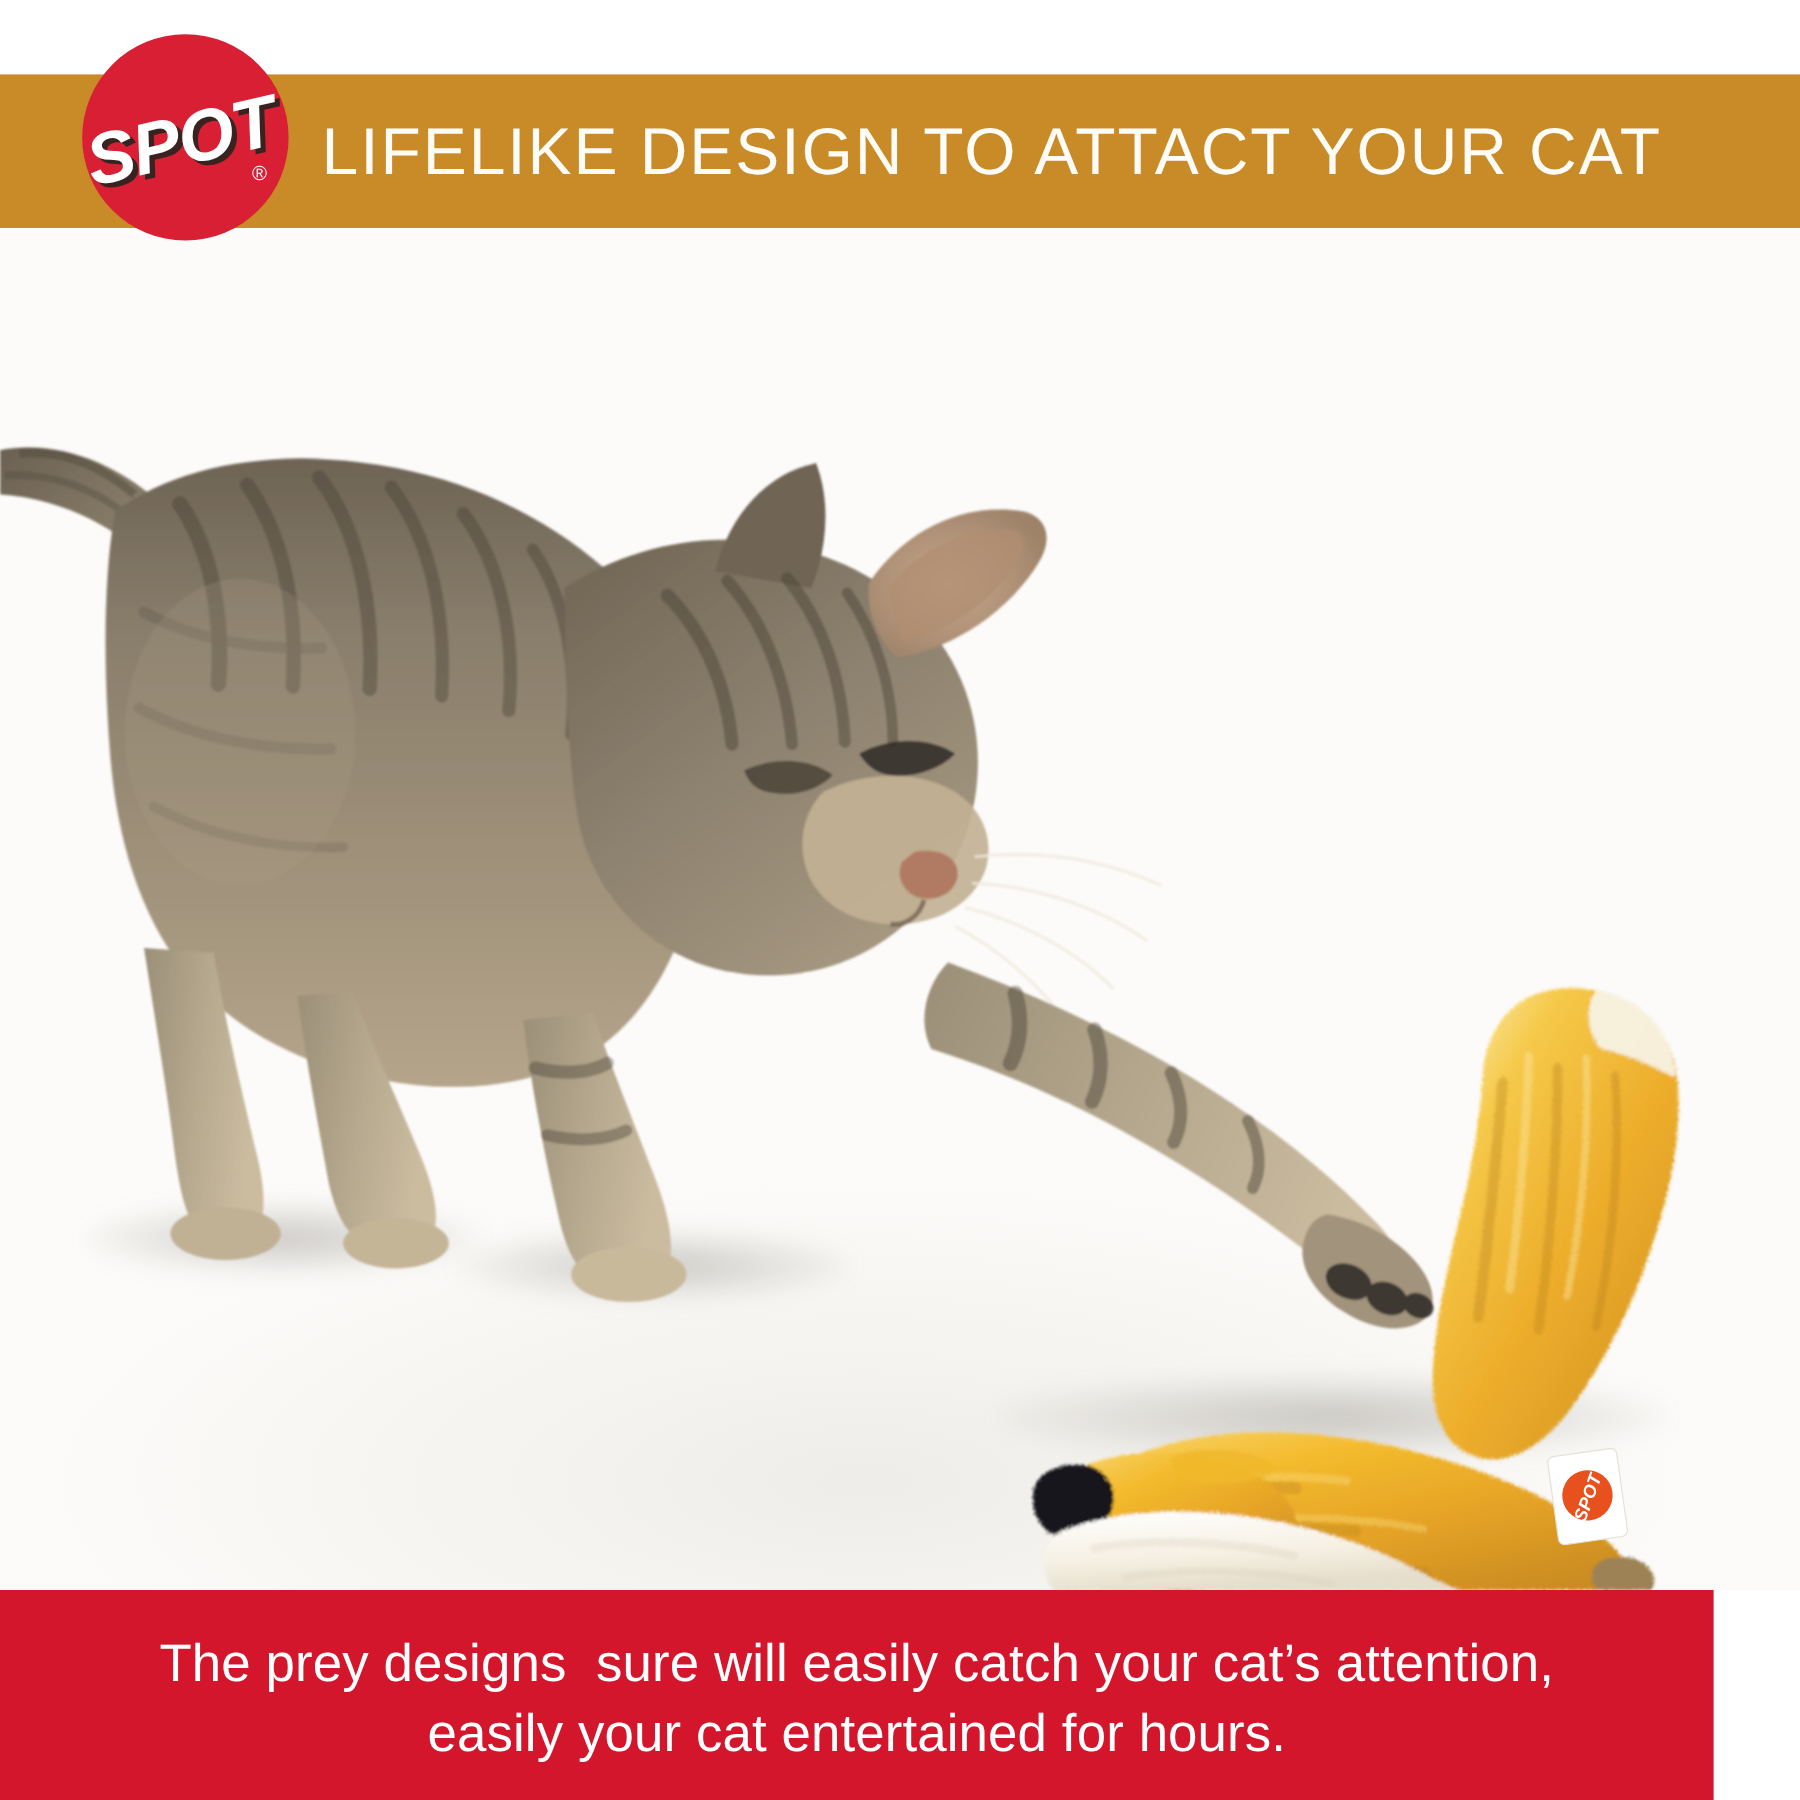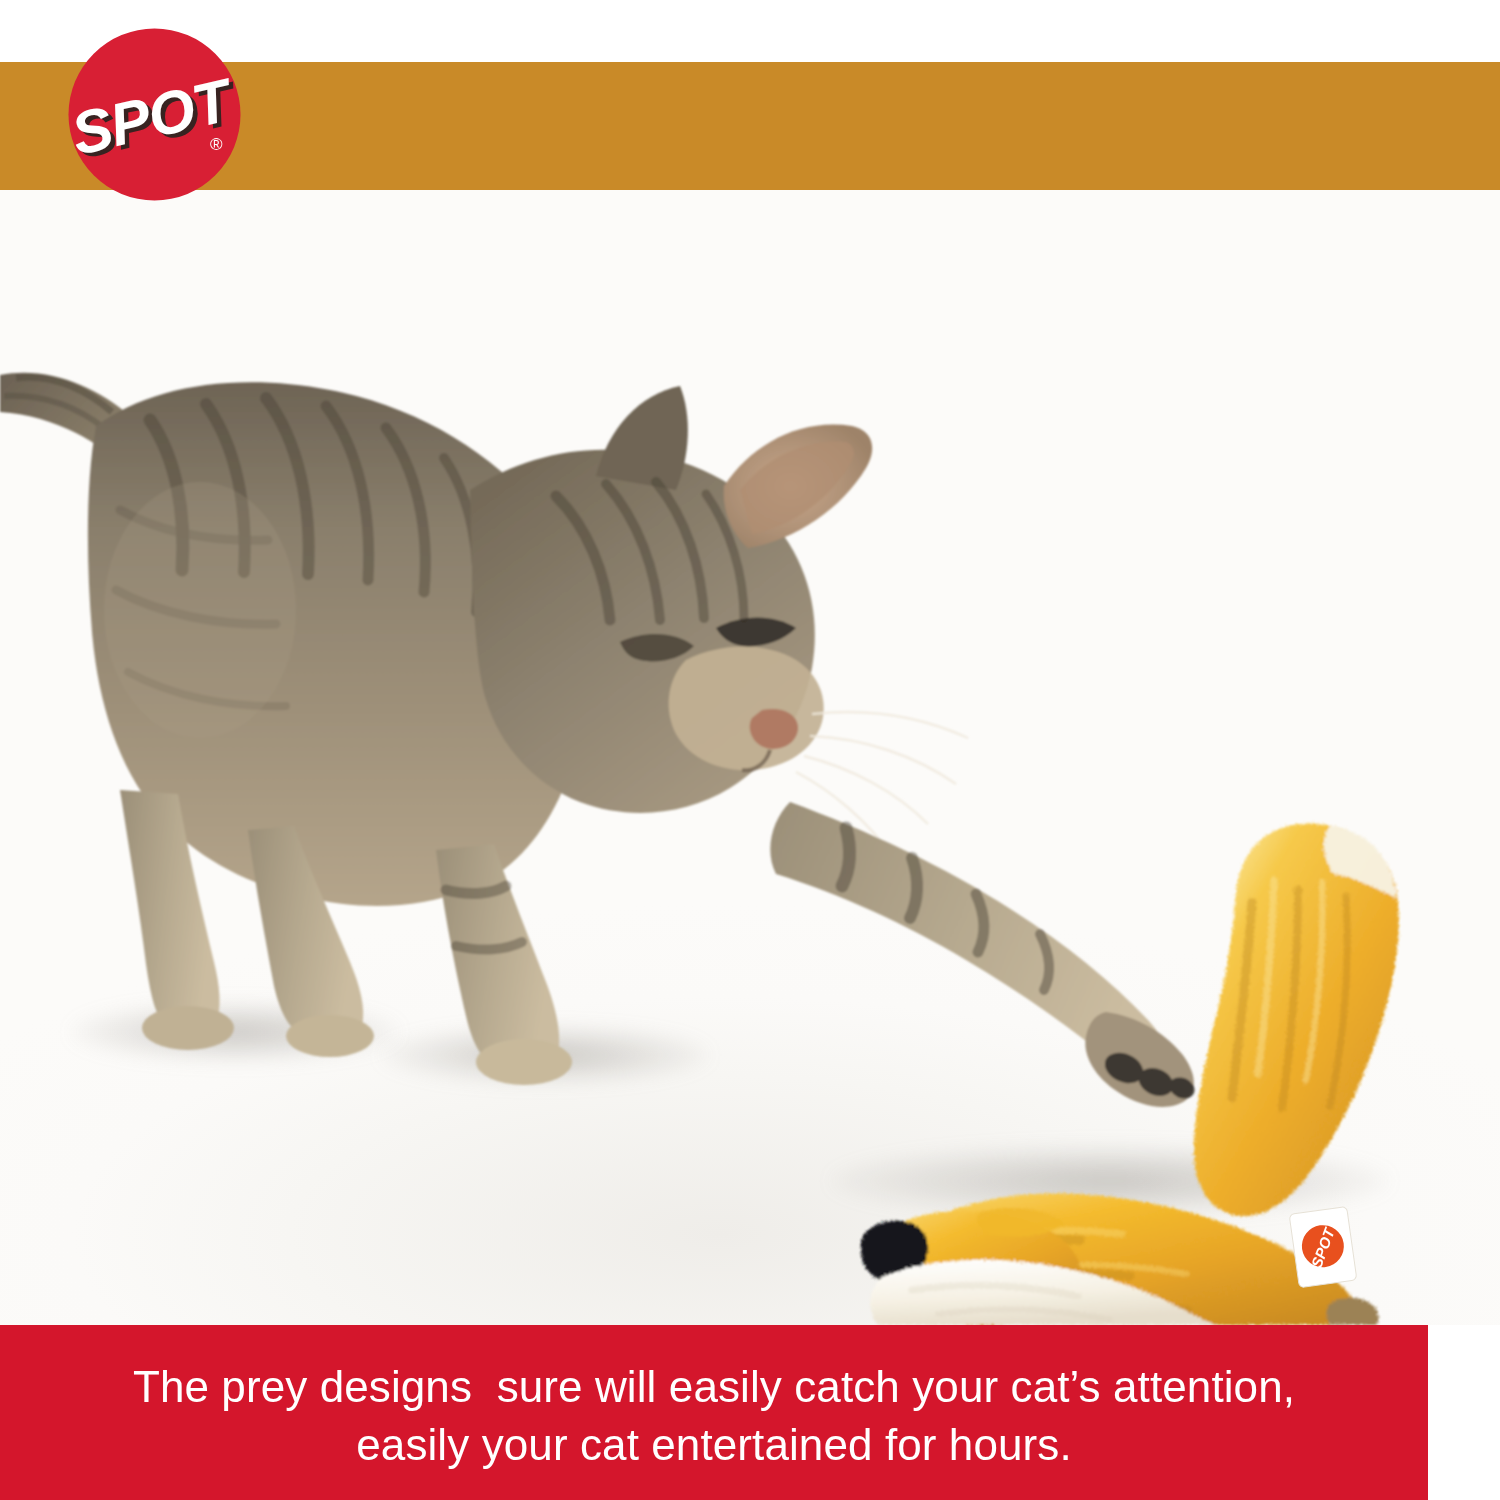--- a/index.html
+++ b/index.html
@@ -95,20 +95,21 @@
   
   .hangtag { position:absolute; z-index:3; }
 </style>
 </head>
 <body>
 
 <div id="page">
 
   <div class="top-banner"></div>
 
+  <div class="top-banner-text">LIFELIKE DESIGN TO ATTACT YOUR CAT</div>
 
   <div class="spot-logo">
     <svg viewBox="0 0 175 175" xmlns="http://www.w3.org/2000/svg">
       <circle cx="87.5" cy="87.5" r="86" fill="#D81F34"></circle>
       <g transform="rotate(-13 87.5 92)">
         <text x="84" y="110" text-anchor="middle" font-family="Liberation Sans, sans-serif" font-size="60" font-weight="bold" font-style="italic" fill="#2B2420" opacity="0.92" transform="translate(3.5,4.5)" letter-spacing="-1">SPOT</text>
         <text x="84" y="110" text-anchor="middle" font-family="Liberation Sans, sans-serif" font-size="60" font-weight="bold" font-style="italic" fill="#FFFFFF" letter-spacing="-1">SPOT</text>
       </g>
       <text x="143" y="123" font-family="Liberation Sans, sans-serif" font-size="17" fill="#FFFFFF">®</text>
     </svg>

